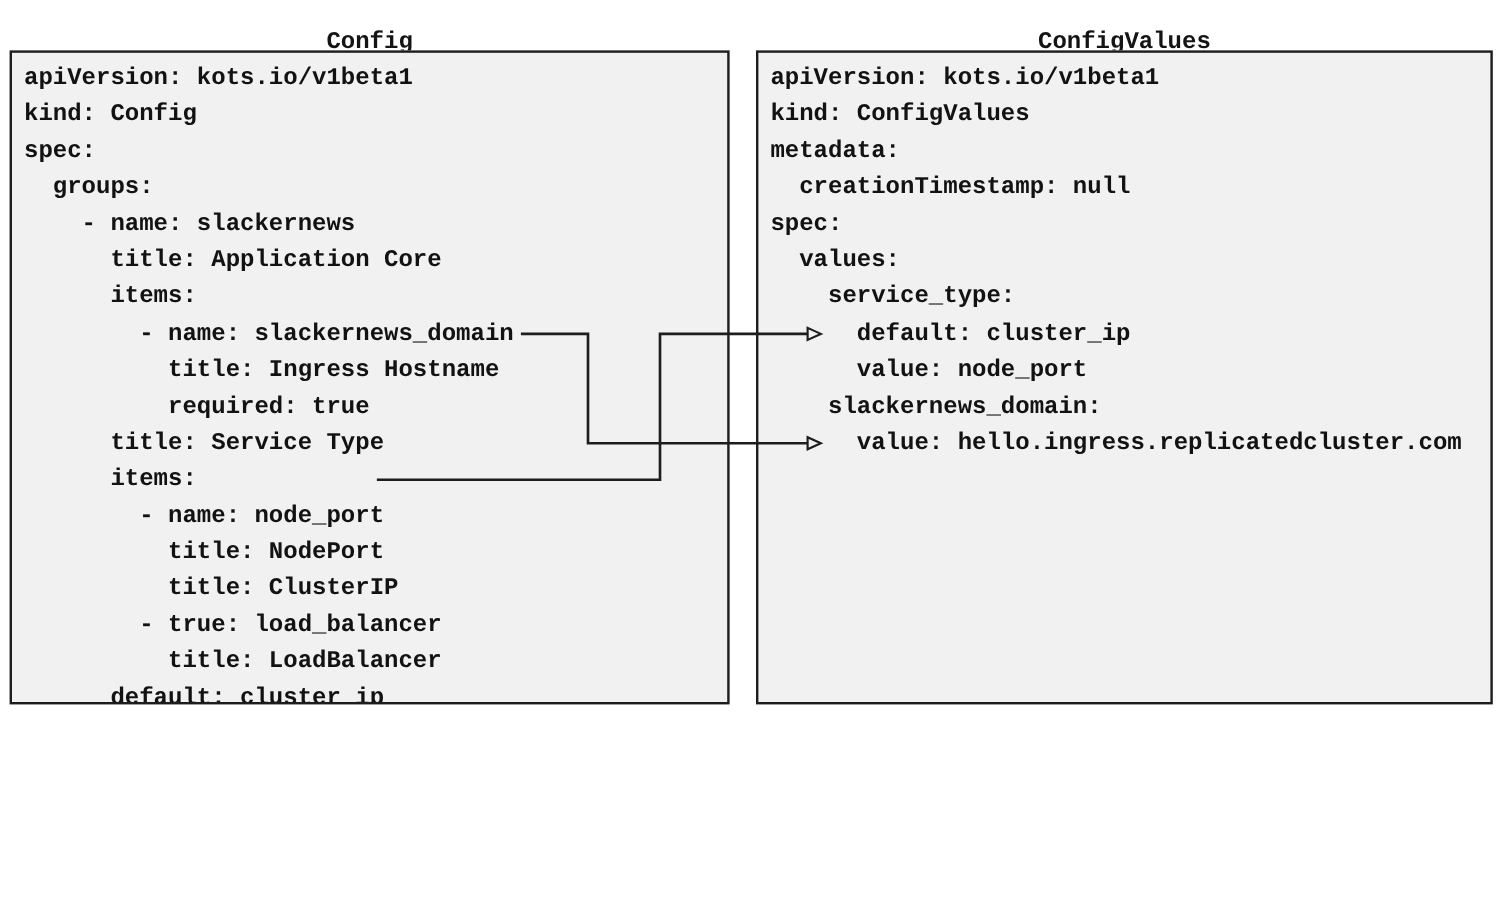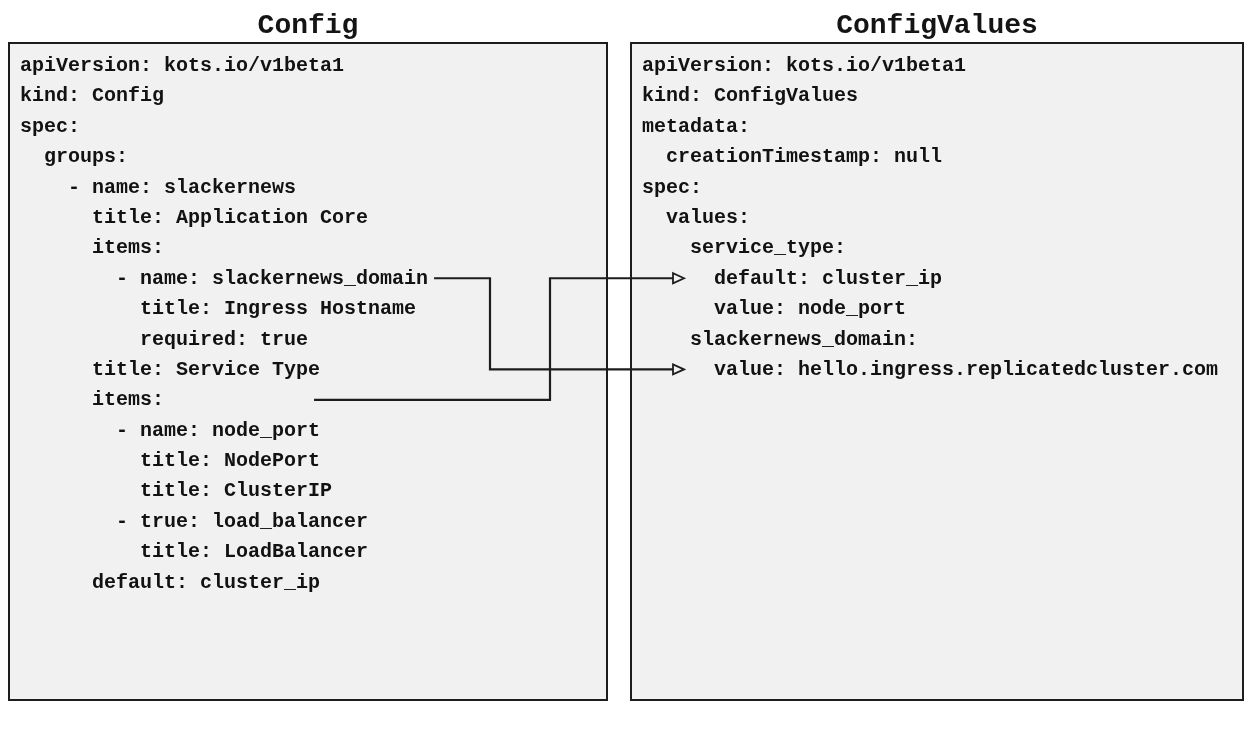--- a/index.html
+++ b/index.html
@@ -7,33 +7,33 @@
   #page {
     position: relative;
     width: 1258px;
     height: 756px;
     background: #ffffff;
     overflow: hidden;
     font-family: "Liberation Mono", "DejaVu Sans Mono", monospace;
   }
   .panel-title {
     position: absolute;
-    top: 10px;
+    top: 24px;
     text-align: center;
-    font-size: 28px;
+    font-size: 20px;
     font-weight: bold;
     color: #141414;
     white-space: pre;
   }
   #title-config { left: 8px; width: 600px; }
   #title-configvalues { left: 630px; width: 614px; }
   .panel {
     position: absolute;
     top: 42px;
-    height: 659px;
+    height: 545px;
     background: #f1f1f2;
     border: 2px solid #1d1d1d;
     padding: 7px 0 0 10px;
     overflow: hidden;
   }
   #panel-config { left: 8px; width: 600px; }
   #panel-configvalues { left: 630px; width: 614px; }
   .yaml-line {
     height: 30.4px;
     line-height: 30.4px;

